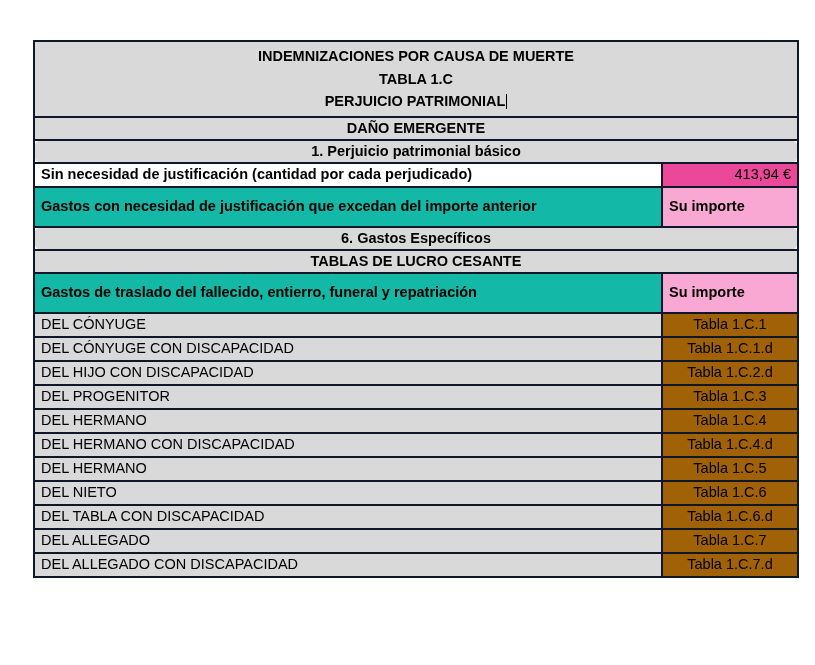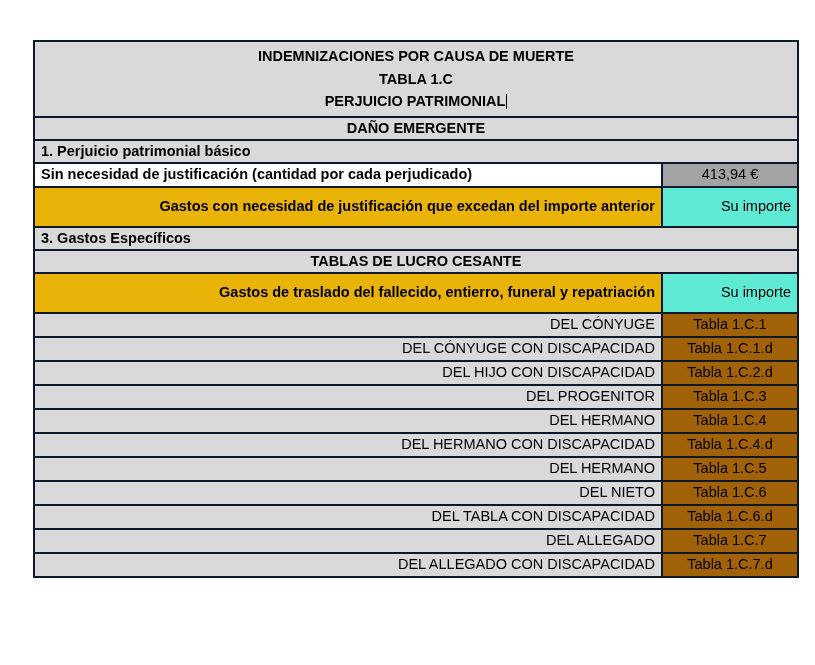--- a/index.html
+++ b/index.html
@@ -68,62 +68,64 @@
   
   .band {
     background: #d9d9d9;
     text-align: center;
     font-weight: bold;
     font-size: 15px;
     height: 21px;
   }
   .band-sub {
     background: #d9d9d9;
+    text-align: center;
     font-weight: bold;
     font-size: 14.5px;
     height: 21px;
+    border-radius: 8px;
   }
 
   
   .lbl-bold {
     background: #ffffff;
     text-align: left;
     font-weight: bold;
     font-size: 14.5px;
     height: 22px;
   }
   .lbl-bold-tall {
-    background: #eab308;
-    text-align: right;
+    background: #14b8a6;
+    text-align: left;
     font-weight: bold;
     font-size: 14.5px;
     height: 38px;
     vertical-align: top;
     padding-top: 3px;
     margin-top: 33px;
   }
   .val {
-    background: #a3a3a3;
-    text-align: center;
-    font-weight: normal;
-    font-size: 14.5px;
-  }
-  .val-top {
-    background: #5eead4;
+    background: #ec4899;
     text-align: right;
     font-weight: normal;
     font-size: 14.5px;
+  }
+  .val-top {
+    background: #f9a8d4;
+    text-align: left;
+    font-weight: bold;
+    font-size: 14.5px;
     vertical-align: top;
     padding-top: 3px;
   }
 
   
   .lc-label {
     background: #d9d9d9;
-    text-align: right;
+    text-align: left;
     font-weight: normal;
     font-size: 14.5px;
     height: 22px;
   }
   .lc-value {
     background: #a16207;
     text-align: center;
     font-weight: normal;
     font-size: 14.5px;
     height: 22px;
@@ -161,21 +163,21 @@
         <td class="lbl-bold">Sin necesidad de justificación (cantidad por cada perjudicado)</td>
         <td class="val">413,94 €</td>
       </tr>
 
       <tr>
         <td class="lbl-bold-tall">Gastos con necesidad de justificación que excedan del importe anterior</td>
         <td class="val-top">Su importe</td>
       </tr>
 
       <tr>
-        <td class="band-sub" colspan="2">3. Gastos Específicos</td>
+        <td class="band-sub" colspan="2">6. Gastos Específicos</td>
       </tr>
 
       <tr>
         <td class="band" colspan="2">TABLAS DE LUCRO CESANTE</td>
       </tr>
 
       <tr>
         <td class="lbl-bold-tall">Gastos de traslado del fallecido, entierro, funeral y repatriación</td>
         <td class="val-top">Su importe</td>
       </tr>

